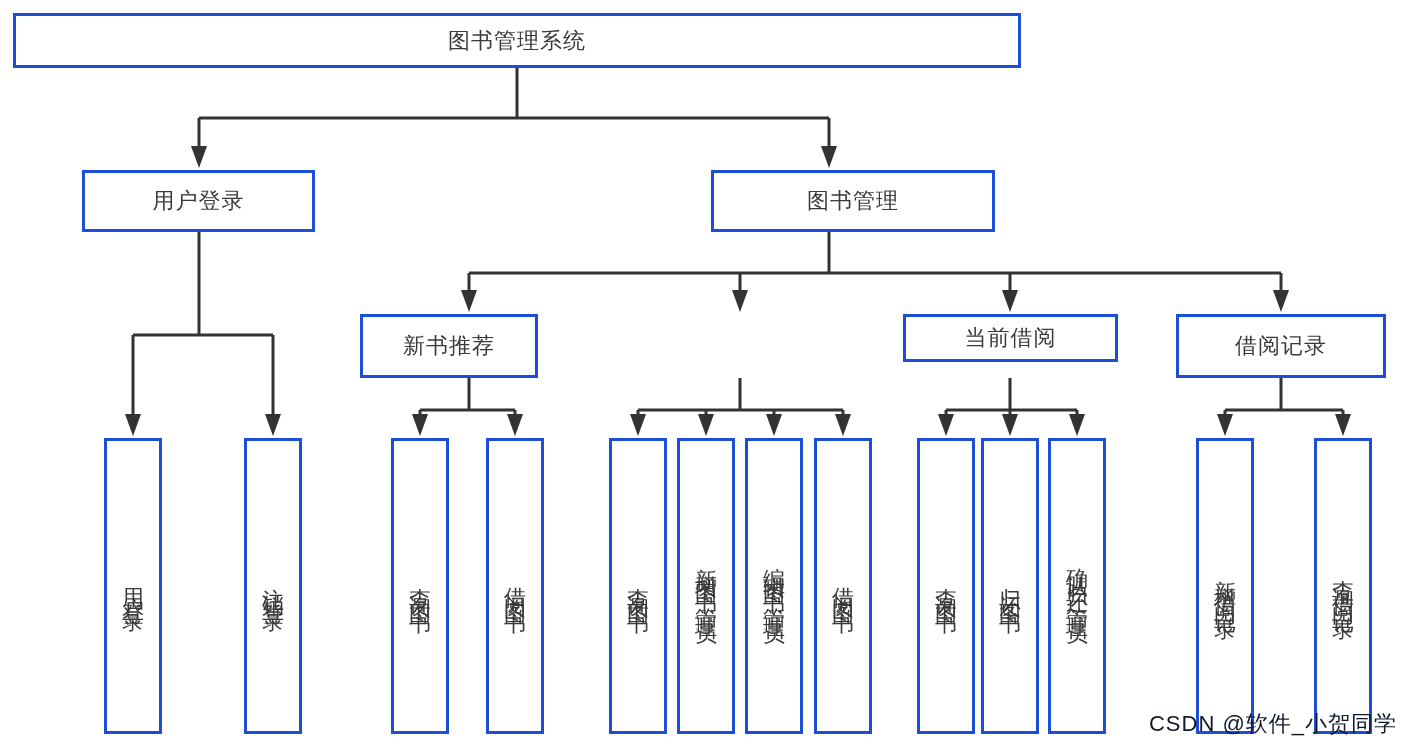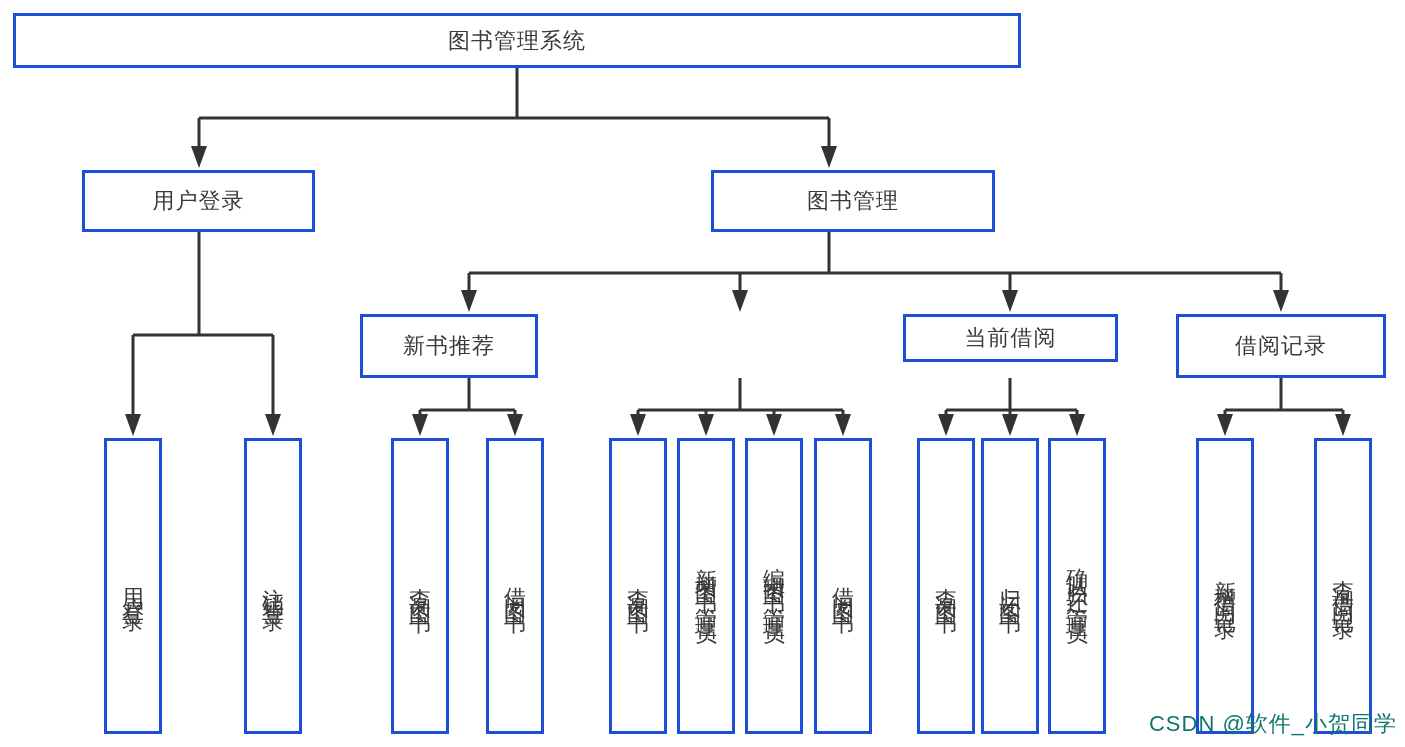--- a/index.html
+++ b/index.html
@@ -48,21 +48,21 @@
     letter-spacing: 8px;
     color: #3a3a3a;
     line-height: 1;
     white-space: nowrap;
   }
   .watermark {
     position: absolute;
     right: 8px;
     bottom: 8px;
     font-size: 22px;
-    color: #0f766e;
+    color: #0f172a;
     letter-spacing: 1px;
     white-space: nowrap;
   }
 </style>
 </head>
 <body>
 
 <div class="diagram">
 
   <svg class="connectors" viewBox="0 0 1405 747" aria-hidden="true">

